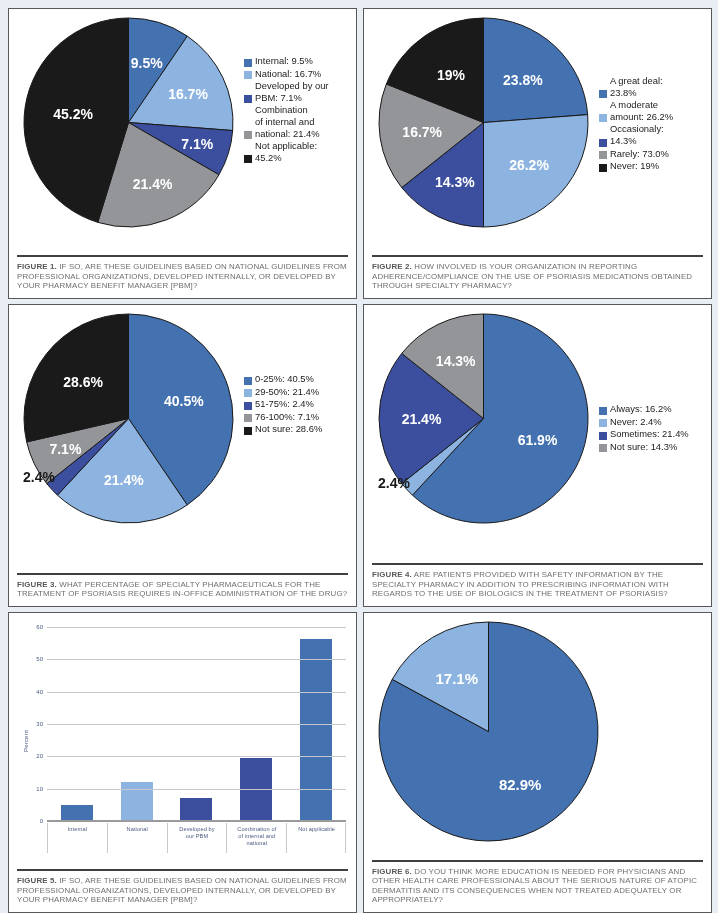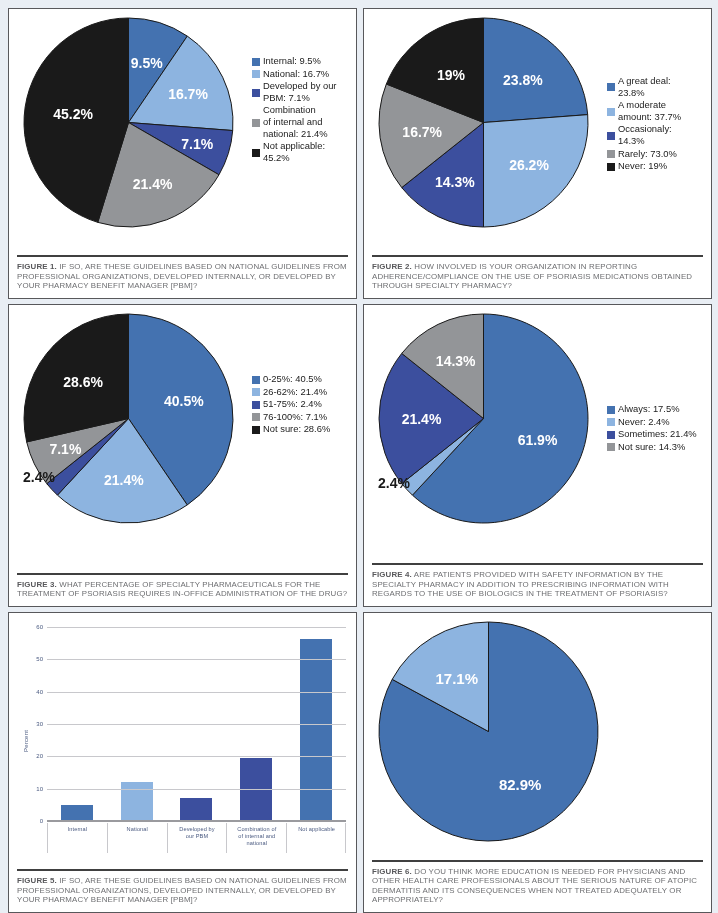--- a/index.html
+++ b/index.html
@@ -58,23 +58,22 @@
     color:#1b1b1b;
     line-height:11.6px;
   }
   .legend.lg-top{padding-top:40px;}
   .legend.lg-mid{padding-top:60px;}
   .legend.lg-f3{padding-top:62px;}
   .legend.lg-f4{padding-top:92px;}
   .legend.lg-f6{padding-top:110px;}
   .legend-row{
     display:flex;
-    align-items:center;
+    align-items:flex-end;
     margin-bottom:1px;
-    margin-left:8px;
   }
   .swatch{
     width:8px;height:8px;
     flex:0 0 8px;
     margin-top:1.5px;
     margin-right:3px;
     display:block;
   }
   .legend-text{display:block;}
   .legend-text .l2{display:block;padding-left:0;}
@@ -231,21 +230,21 @@
             <text x="74.9" y="59.5" text-anchor="middle" dominant-baseline="central" class="slice-label" fill="#ffffff" font-size="14">19%</text>
           </svg>
       </div>
       <div class="legend lg-mid" id="legend-1">
           <div class="legend-row">
             <span class="swatch" style="background: rgb(68, 114, 176);"></span>
             <span class="legend-text"><span>A great deal:</span><span class="l2">23.8%</span></span>
           </div>
           <div class="legend-row">
             <span class="swatch" style="background: rgb(141, 180, 224);"></span>
-            <span class="legend-text"><span>A moderate</span><span class="l2">amount: 37.7%</span></span>
+            <span class="legend-text"><span>A moderate</span><span class="l2">amount: 26.2%</span></span>
           </div>
           <div class="legend-row">
             <span class="swatch" style="background: rgb(60, 79, 158);"></span>
             <span class="legend-text"><span>Occasionaly:</span><span class="l2">14.3%</span></span>
           </div>
           <div class="legend-row">
             <span class="swatch" style="background: rgb(147, 149, 152);"></span>
             <span class="legend-text"><span>Rarely: 73.0%</span></span>
           </div>
           <div class="legend-row">
@@ -276,21 +275,21 @@
             <text x="62.1" y="71.4" text-anchor="middle" dominant-baseline="central" class="slice-label" fill="#ffffff" font-size="14">28.6%</text>
           </svg>
       </div>
       <div class="legend lg-f3" id="legend-2">
           <div class="legend-row">
             <span class="swatch" style="background: rgb(68, 114, 176);"></span>
             <span class="legend-text"><span>0-25%: 40.5%</span></span>
           </div>
           <div class="legend-row">
             <span class="swatch" style="background: rgb(141, 180, 224);"></span>
-            <span class="legend-text"><span>26-62%: 21.4%</span></span>
+            <span class="legend-text"><span>29-50%: 21.4%</span></span>
           </div>
           <div class="legend-row">
             <span class="swatch" style="background: rgb(60, 79, 158);"></span>
             <span class="legend-text"><span>51-75%: 2.4%</span></span>
           </div>
           <div class="legend-row">
             <span class="swatch" style="background: rgb(147, 149, 152);"></span>
             <span class="legend-text"><span>76-100%: 7.1%</span></span>
           </div>
           <div class="legend-row">
@@ -315,21 +314,21 @@
             <path d="M 107.5 107.5 L 25.740160294746588 42.41867693899219 A 104.5 104.5 0 0 1 107.50000000000007 3 Z" fill="#939598" stroke="#1a1a1a" stroke-width="1"></path>
             <text x="161.5" y="128.7" text-anchor="middle" dominant-baseline="central" class="slice-label" fill="#ffffff" font-size="14">61.9%</text>
             <text x="18" y="172" text-anchor="middle" dominant-baseline="central" class="slice-label" fill="#1a1a1a" font-size="14">2.4%</text>
             <text x="45.5" y="107.5" text-anchor="middle" dominant-baseline="central" class="slice-label" fill="#ffffff" font-size="14">21.4%</text>
             <text x="79.7" y="49.9" text-anchor="middle" dominant-baseline="central" class="slice-label" fill="#ffffff" font-size="14">14.3%</text>
           </svg>
       </div>
       <div class="legend lg-f4" id="legend-3">
           <div class="legend-row">
             <span class="swatch" style="background: rgb(68, 114, 176);"></span>
-            <span class="legend-text"><span>Always: 17.5%</span></span>
+            <span class="legend-text"><span>Always: 16.2%</span></span>
           </div>
           <div class="legend-row">
             <span class="swatch" style="background: rgb(141, 180, 224);"></span>
             <span class="legend-text"><span>Never: 2.4%</span></span>
           </div>
           <div class="legend-row">
             <span class="swatch" style="background: rgb(60, 79, 158);"></span>
             <span class="legend-text"><span>Sometimes: 21.4%</span></span>
           </div>
           <div class="legend-row">

